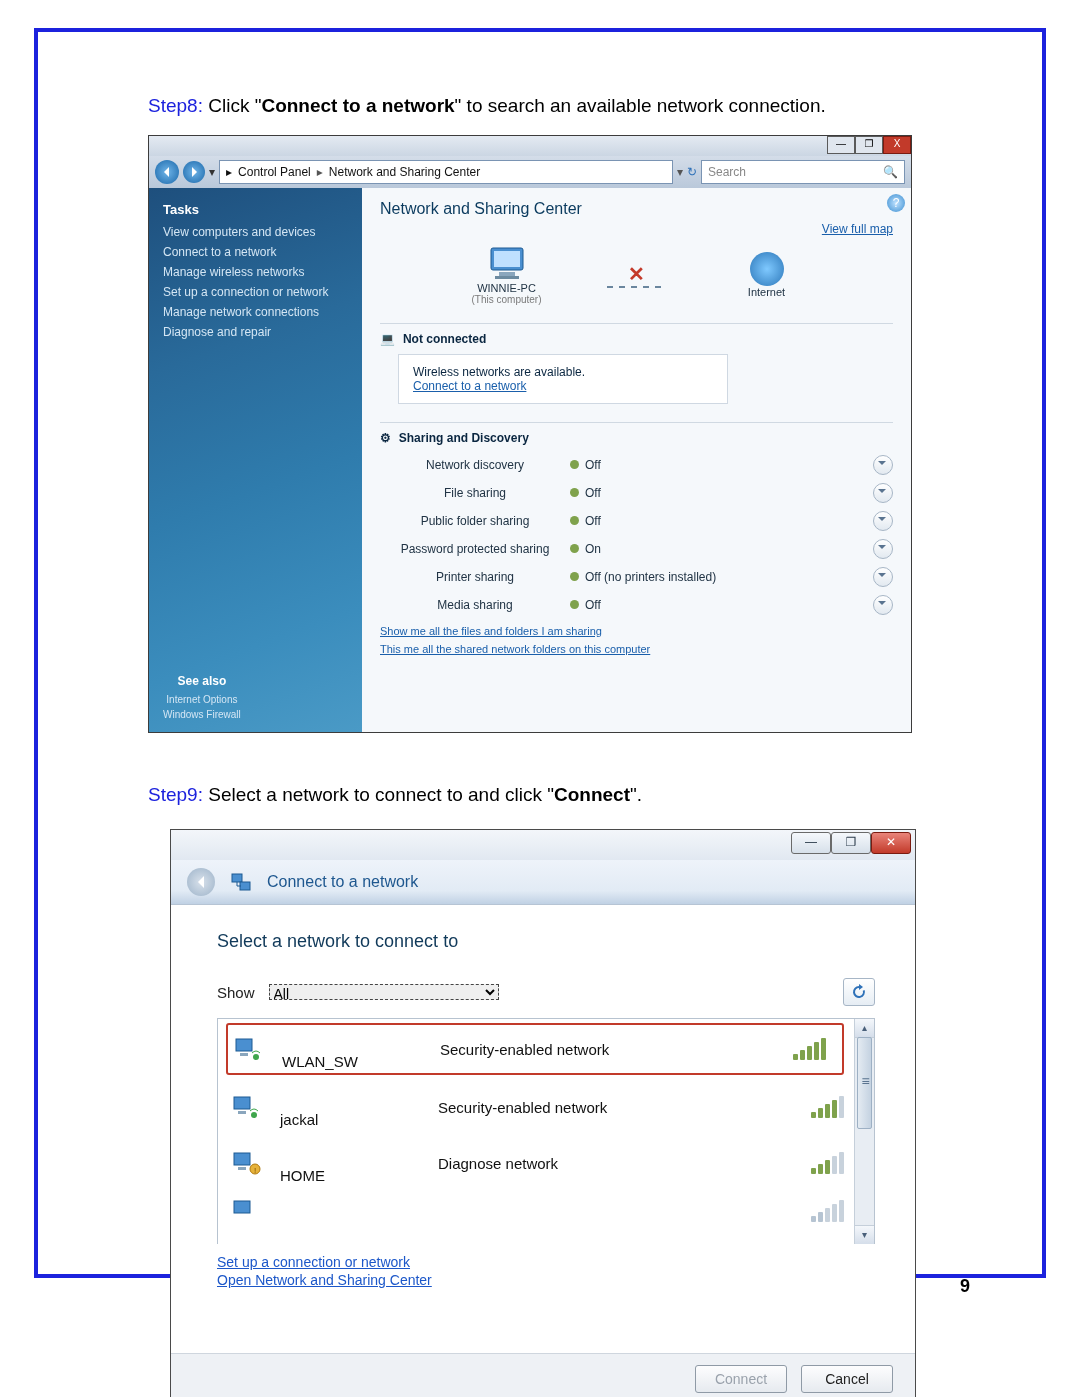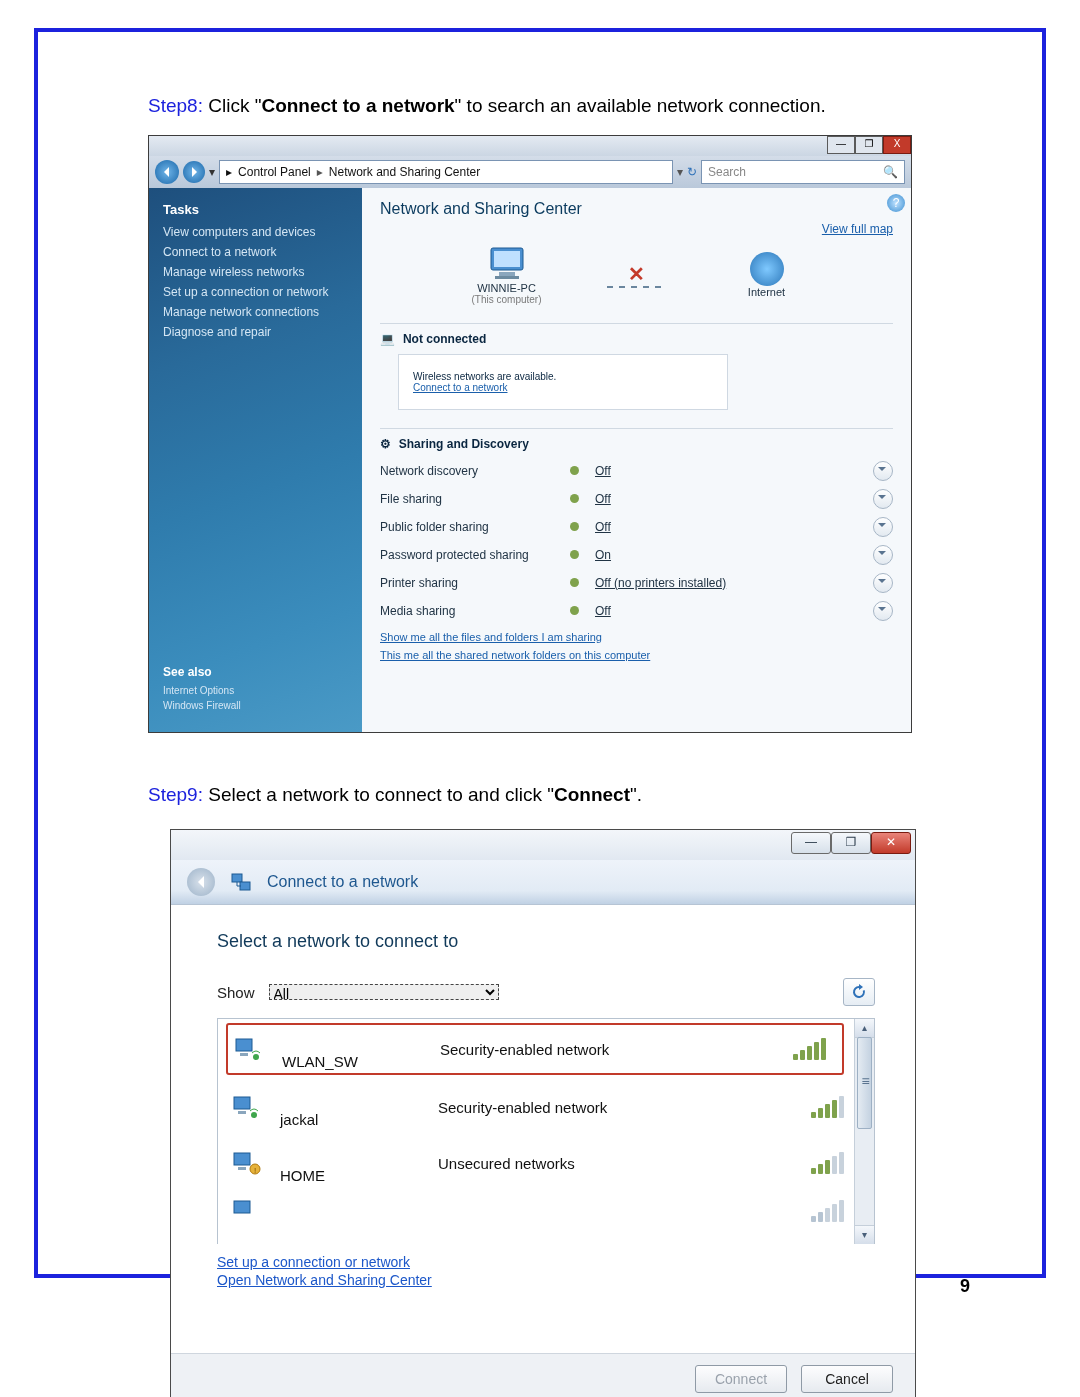--- a/index.html
+++ b/index.html
@@ -27,41 +27,41 @@
   .s1-fwd::after{border-left-color:#fff;margin:-5px 0 0 -2px;}
   .s1-path{flex:1;height:22px;background:#fff;border:1px solid #7a94b3;display:flex;align-items:center;padding:0 6px;gap:6px;color:#111;}
   .s1-path .sep{color:#555;}
   .s1-search{width:190px;height:22px;background:#fff;border:1px solid #7a94b3;display:flex;align-items:center;padding:0 6px;color:#888;justify-content:space-between;}
   .s1-search .mag{color:#4d6b8f;font-size:12px;}
   
   .s1-main{position:absolute;top:52px;left:0;right:0;bottom:0;display:flex;}
   .s1-side{width:187px;background:linear-gradient(160deg,#1e4f7d 0%,#296a9a 30%,#2f7cad 55%,#3b8dbd 80%,#4a9ac6 100%);color:#e3eef7;padding:14px 12px 0 14px;font-size:12px;position:relative;}
   .s1-side h4{margin:0 0 8px 0;font-size:13px;color:#fff;font-weight:bold;}
   .s1-side .task{margin:6px 0;color:#d4e6f4;cursor:pointer;}
-  .s1-side .seealso{position:absolute;left:14px;bottom:17px;}
+  .s1-side .seealso{position:absolute;left:14px;bottom:8px;text-align:center;}
   .s1-side .seealso h5{margin:0 0 6px 0;font-size:12px;color:#fff;font-weight:bold;}
   .s1-side .seealso div{font-size:10px;color:#d4e6f4;margin:4px 0;}
   .s1-content{flex:1;background:#f5f8fb;padding:12px 18px 10px 18px;color:#0a2640;font-size:12px;position:relative;}
   .s1-content h3{margin:0 0 6px 0;font-size:16px;font-weight:normal;color:#0a3a5e;}
   .s1-fullmap{position:absolute;top:34px;right:18px;color:#1a5fab;font-size:12px;text-decoration:underline;}
   .s1-help{position:absolute;top:6px;right:6px;width:18px;height:18px;border-radius:50%;background:radial-gradient(#bfe2ff,#3a8dd0);color:#fff;font-size:12px;line-height:18px;text-align:center;}
   .map-row{display:flex;align-items:center;justify-content:center;gap:40px;margin:28px 0 8px 0;}
   .map-node{display:flex;flex-direction:column;align-items:center;font-size:11px;color:#213445;width:120px;}
   .map-pc svg{width:40px;height:36px;}
   .map-globe{width:34px;height:34px;border-radius:50%;background:radial-gradient(#7fc9ff,#2b76b8);position:relative;}
   .map-x{font-size:20px;font-weight:bold;color:#c43a2a;}
   .map-line{height:2px;background:repeating-linear-gradient(90deg,#6a869e 0 6px,transparent 6px 12px);width:60px;}
   .map-sub{color:#7a7a7a;font-size:10px;}
   .s1-sec{margin-top:18px;border-top:1px solid #d0d9e2;padding-top:8px;}
   .s1-sec .hd{font-weight:bold;color:#0a2640;font-size:12px;margin-bottom:6px;display:flex;align-items:center;gap:8px;}
-  .notconn-box{border:1px solid #cfd8e2;background:#fff;padding:16px 14px;margin:8px 0 0 18px;width:300px;font-size:10px;}
+  .notconn-box{border:1px solid #cfd8e2;background:#fff;padding:10px 14px;margin:8px 0 0 18px;width:300px;font-size:12px;}
   .notconn-box a{color:#1a5fab;text-decoration:underline;}
-  .share-row{display:flex;align-items:center;padding:4px 0;font-size:12px;color:#213445;}
+  .share-row{display:flex;align-items:center;padding:4px 0;font-size:12px;color:#213445;text-align:center;}
   .share-row .lbl{width:190px;}
-  .share-row .val{flex:1;display:flex;align-items:center;gap:16px;text-decoration:underline;}
+  .share-row .val{flex:1;display:flex;align-items:center;gap:6px;}
   .share-row .dot{width:9px;height:9px;border-radius:50%;background:#7fa24c;display:inline-block;}
   .share-row .exp{width:18px;height:18px;border:1px solid #a7b6c6;border-radius:50%;background:linear-gradient(#fff,#e2e9f0);margin-left:auto;position:relative;}
   .share-row .exp::after{content:"";position:absolute;top:5px;left:4px;border:4px solid transparent;border-top-color:#5a7490;}
   .showme{color:#1a5fab;text-decoration:underline;font-size:11px;margin:6px 0 0 0;}
 
   
   .shot2{width:744px;height:574px;margin:20px 0 0 22px;border:1px solid #4a4a4a;position:relative;background:#fff;font-family:"Segoe UI",Tahoma,sans-serif;overflow:hidden;}
   .s2-title{height:30px;background:linear-gradient(#f3f6fa,#e1e8f1);position:relative;}
   .s2-winbtns{position:absolute;top:2px;right:4px;display:flex;gap:0;}
   .s2-winbtns span{display:inline-block;width:38px;height:20px;border:1px solid #6a6a6a;border-radius:3px;text-align:center;font-size:12px;line-height:18px;background:linear-gradient(#f5f8fc,#d7e0ea);color:#2a3a4a;}
@@ -342,21 +342,21 @@
           <div class="net-row">
             <span class="net-ico">
               <svg viewBox="0 0 30 28">
                   <rect x="2" y="4" width="16" height="12" fill="#4a8fd0" stroke="#1d5b93"></rect>
                   <rect x="6" y="18" width="8" height="3" fill="#8aa6bd"></rect>
                   <circle cx="23" cy="20" r="5" fill="#e6b23a" stroke="#b07a10"></circle>
                   <text x="23" y="24" font-size="8" text-anchor="middle" fill="#7a4d00">!</text>
                 </svg>
             </span>
             <span class="net-name">HOME</span>
-            <span class="net-type">Unsecured networks</span>
+            <span class="net-type">Diagnose network</span>
             <span class="sig">
                 <span class="b1"></span>
                 <span class="b2"></span>
                 <span class="b3"></span>
                 <span class="b4 off"></span>
                 <span class="b5 off"></span>
               </span>
           </div>
 
           <div class="net-row part">

